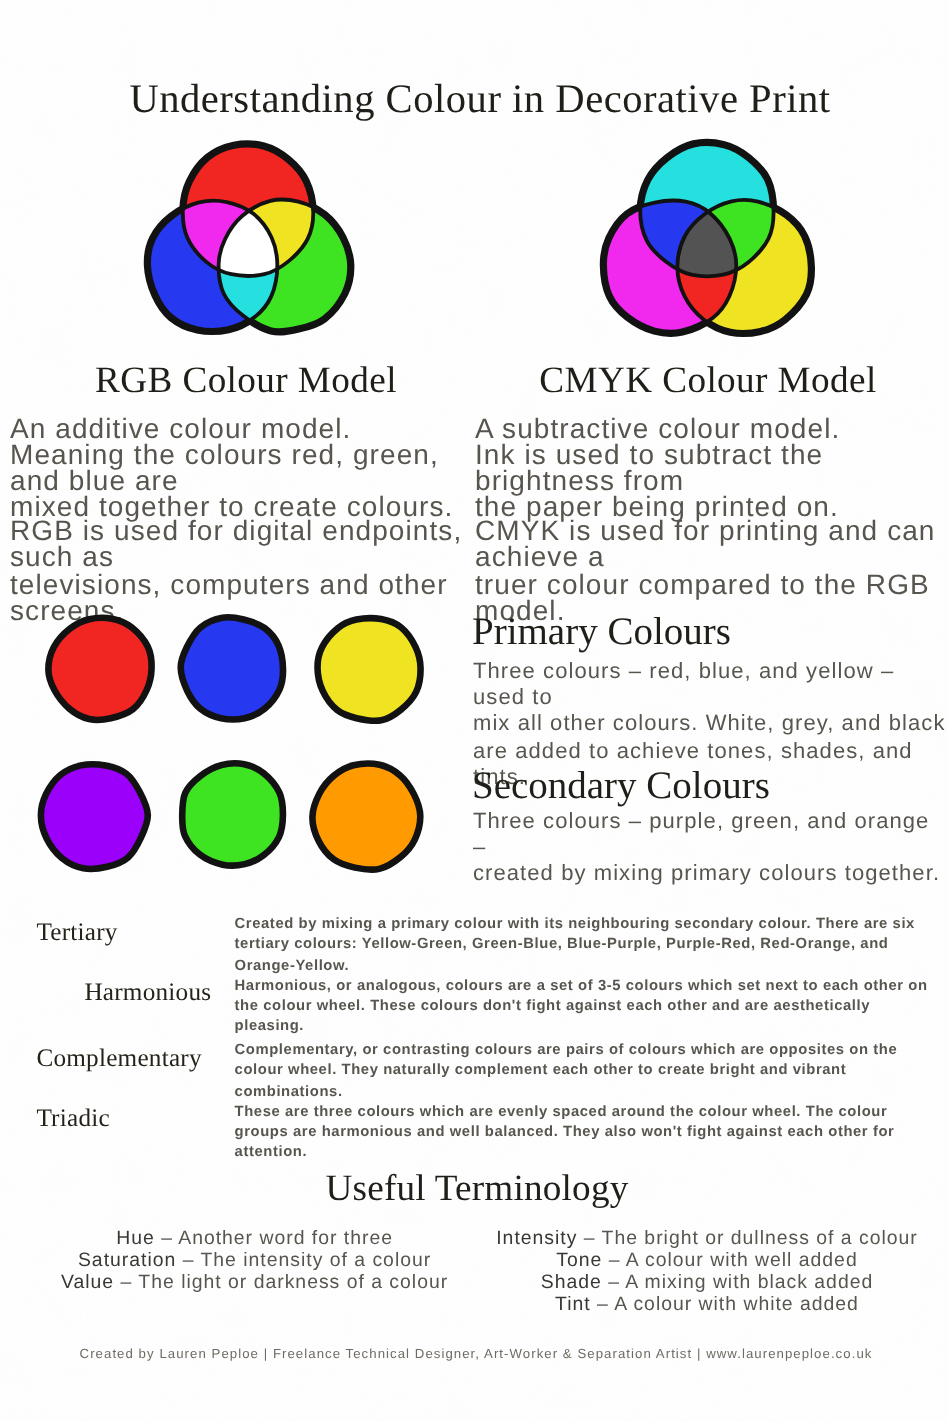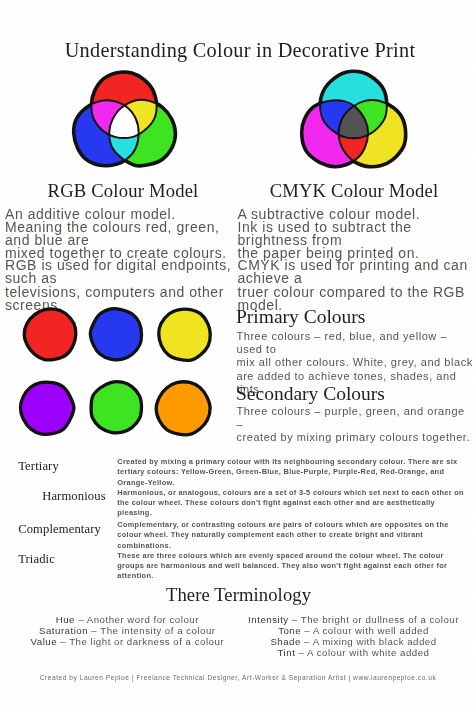--- a/index.html
+++ b/index.html
@@ -214,23 +214,23 @@
       <div class="term-label" style="left: 18.2px; top: 458.5px;">Tertiary</div>
       <div class="term-text" style="left: 117.3px; top: 457.1px;">Created by mixing a primary colour with its neighbouring secondary colour. There are six tertiary colours: Yellow-Green, Green-Blue, Blue-Purple, Purple-Red, Red-Orange, and Orange-Yellow.</div>
       <div class="term-label" style="left: 18.2px; top: 489.3px; margin-left: 24px;">Harmonious</div>
       <div class="term-text" style="left: 117.3px; top: 487.9px;">Harmonious, or analogous, colours are a set of 3-5 colours which set next to each other on the colour wheel. These colours don't fight against each other and are aesthetically pleasing.</div>
       <div class="term-label" style="left: 18.2px; top: 521.5px;">Complementary</div>
       <div class="term-text" style="left: 117.3px; top: 520.1px;">Complementary, or contrasting colours are pairs of colours which are opposites on the colour wheel. They naturally complement each other to create bright and vibrant combinations.</div>
       <div class="term-label" style="left: 18.2px; top: 552.3px;">Triadic</div>
       <div class="term-text" style="left: 117.3px; top: 550.9px;">These are three colours which are evenly spaced around the colour wheel. The colour groups are harmonious and well balanced. They also won't fight against each other for attention.</div>
     </div>
 
-  <div class="useful-h" style="top:584px;">There Terminology</div>
+  <div class="useful-h" style="top:584px;">Useful Terminology</div>
   <div id="useful-left" class="ucol" style="left:15.3px;top:613.5px;width:224px;">
-      <div><span class="t">Hue</span> <span>– Another word for colour</span></div>
+      <div><span class="t">Hue</span> <span>– Another word for three</span></div>
       <div><span class="t">Saturation</span> <span>– The intensity of a colour</span></div>
       <div><span class="t">Value</span> <span>– The light or darkness of a colour</span></div>
     </div>
   <div id="useful-right" class="ucol" style="left:241.5px;top:613.5px;width:224px;">
       <div><span class="t">Intensity</span> <span>– The bright or dullness of a colour</span></div>
       <div><span class="t">Tone</span> <span>– A colour with well added</span></div>
       <div><span class="t">Shade</span> <span>– A mixing with black added</span></div>
       <div><span class="t">Tint</span> <span>– A colour with white added</span></div>
     </div>
 

